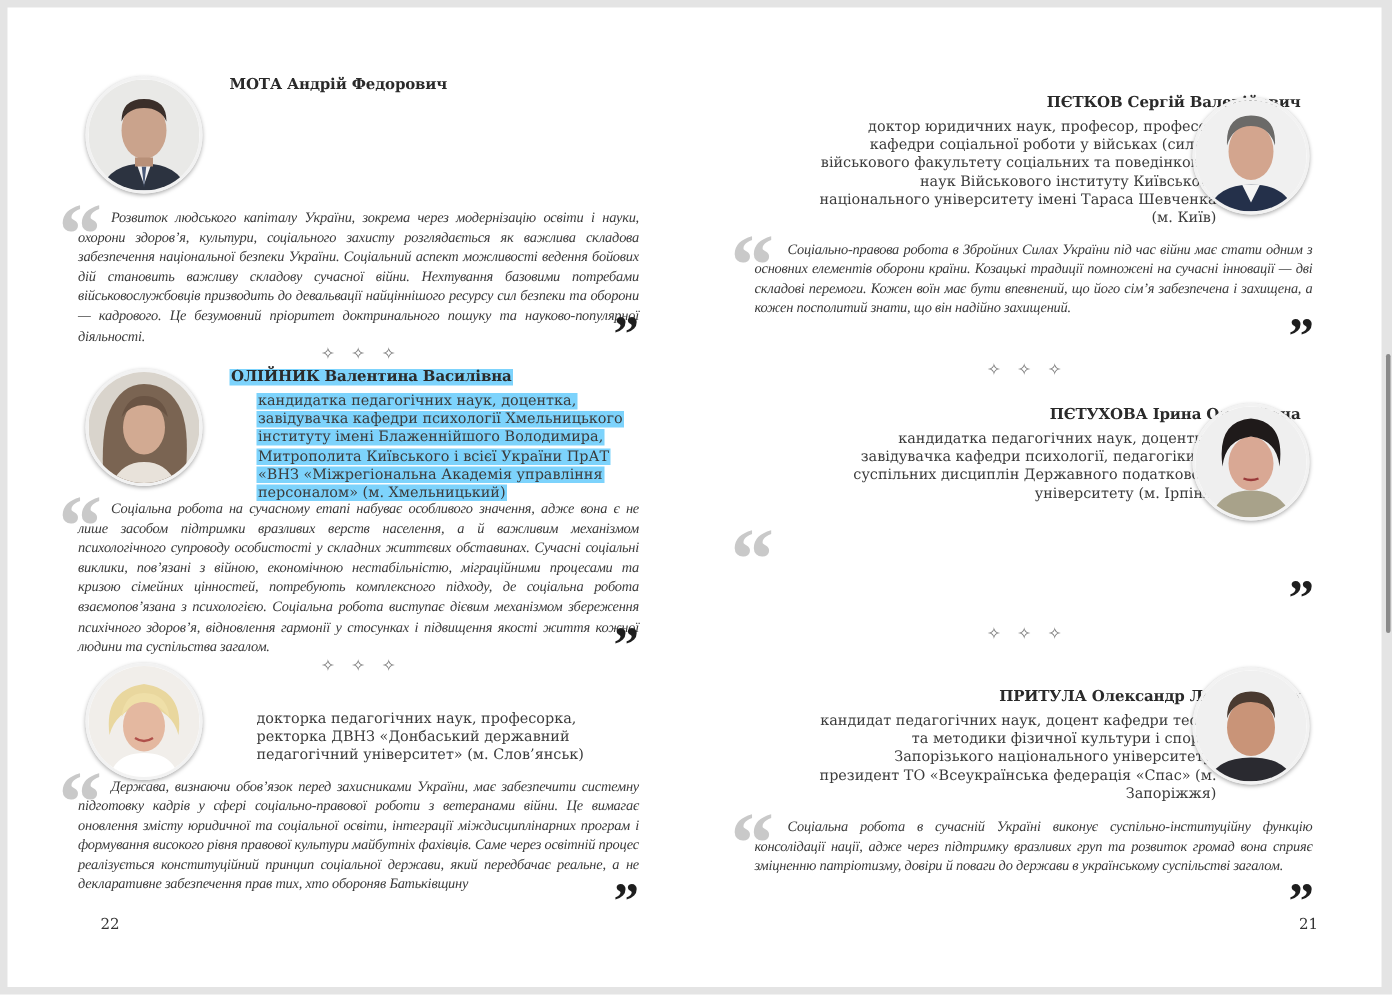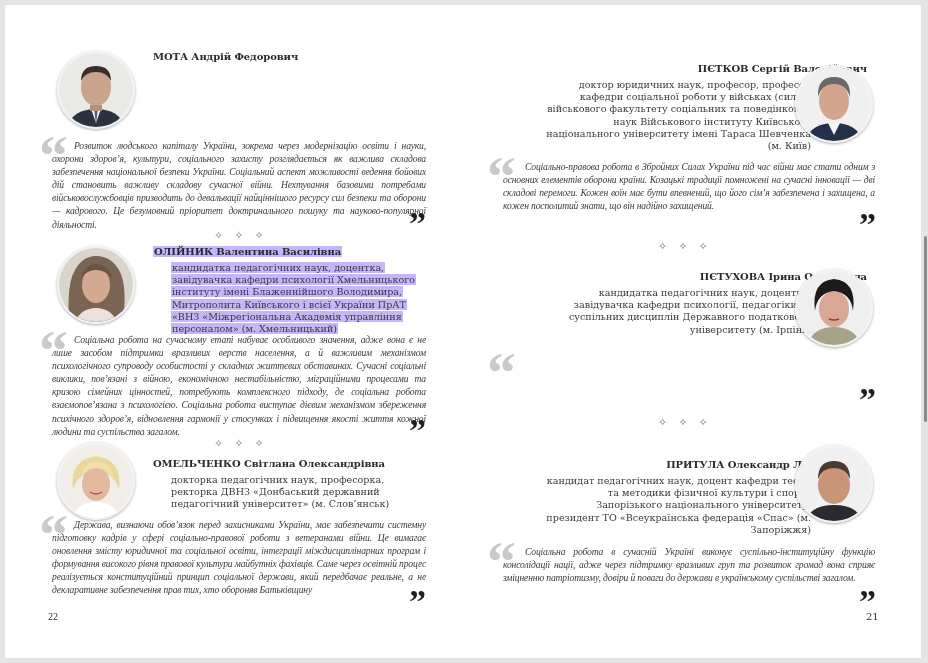--- a/index.html
+++ b/index.html
@@ -27,21 +27,21 @@
   .photo svg { display: block; width: 100%; height: 100%; }
 
   .name {
     position: absolute; font-weight: bold; font-size: 10px; color: #2a2a2a;
     white-space: nowrap; letter-spacing: -0.1px;
   }
   .bio {
     position: absolute; font-size: 9.6px; line-height: 12.2px; color: #3a3a3a;
   }
   .bio.r { text-align: right; }
-  .hl { background: #c4b5fd; box-decoration-break: clone; -webkit-box-decoration-break: clone; padding: 0 1px; }
+  .hl { background: #7dd3fc; box-decoration-break: clone; -webkit-box-decoration-break: clone; padding: 0 1px; }
 
   .quote {
     position: absolute; font-style: italic; font-size: 9.6px; line-height: 13.1px;
     color: #3a3a3a; text-align: justify; hyphens: manual;
     font-family: Liberation Serif, serif;
     letter-spacing: -0.15px;
   }
   .quote .lead { display: inline-block; width: 22px; }
   .qopen {
     position: absolute; font-family: "Liberation Serif", serif; font-weight: bold;
@@ -104,27 +104,26 @@
     <div class="photo" style="left:52px; top:437px;">
       <svg viewBox="0 0 74 74">
         <rect width="74" height="74" fill="#f1eeea"></rect>
         <path d="M14 74 Q18 58 37 58 Q56 58 60 74 Z" fill="#ffffff"></path>
         <path d="M14 46 Q10 16 37 12 Q64 16 60 46 Q56 30 37 26 Q18 30 14 46 Z" fill="#e9d79e"></path>
         <ellipse cx="37" cy="40" rx="14" ry="17" fill="#e4b8a0"></ellipse>
         <path d="M22 34 Q24 18 37 18 Q52 18 54 34 Q46 24 37 24 Q28 24 22 34 Z" fill="#efdfa8"></path>
         <path d="M31 48 Q37 52 43 48" stroke="#b0504a" stroke-width="1.5" fill="none"></path>
       </svg>
     </div>
-    <div class="name" style="left:148px; top:453px;">ОМЕЛЬЧЕНКО Світлана Олександрівна</div>
     <div class="bio" style="left:166px; top:469px; width:256px;">докторка педагогічних наук, професорка, ректорка ДВНЗ «Донбаський державний педагогічний університет» (м. Слов’янськ)</div>
     <div class="qopen" style="left:34px; top:501px;">“</div>
     <div class="quote" style="left:47px; top:513px; width:374px;"><span class="lead"></span><span>Держава, визнаючи обов’язок перед захисниками України, має забезпечити системну підготовку кадрів у сфері соціально-правової роботи з ветеранами війни. Це вимагає оновлення змісту юридичної та соціальної освіти, інтегра­ції міждисциплінарних програм і формування високого рівня правової культури майбутніх фахівців. Саме через освітній процес реалізується конституційний принцип соціальної держави, який передбачає реальне, а не декларативне забез­печення прав тих, хто обороняв Батьківщину</span></div>
     <div class="qclose" style="left:404px; top:580px;">”</div>
 
-    <div class="pgnum" style="left:43px; top:606px;font-family:Liberation Serif, serif;">22</div>
+    <div class="pgnum" style="left:62px; top:606px;">22</div>
   </div>
 
   <div class="page right">
 
     <div class="name" style="right:54px; top:58px;">ПЄТКОВ Сергій Валерійович</div>
     <div class="bio r" style="right:110px; top:74px; width:270px;">доктор юридичних наук, професор, професор кафедри соціальної роботи у військах (силах) військового факультету соціальних та поведінкових наук Військового інституту Київського національного університету імені Тараса Шевченка (м. Київ)</div>
     <div class="photo" style="left:332px; top:60px;">
       <svg viewBox="0 0 74 74">
         <rect width="74" height="74" fill="#f0f0f0"></rect>
         <path d="M8 74 Q14 56 37 56 Q60 56 66 74 Z" fill="#24304a"></path>

